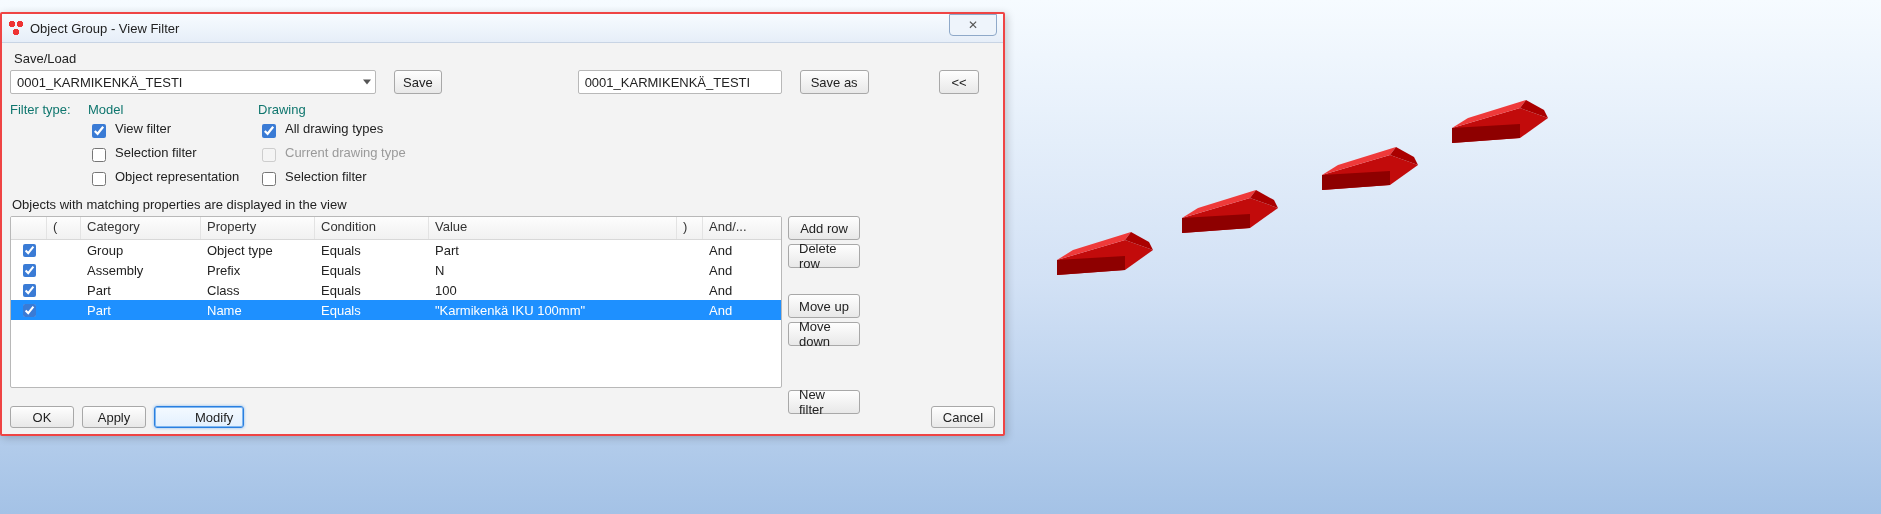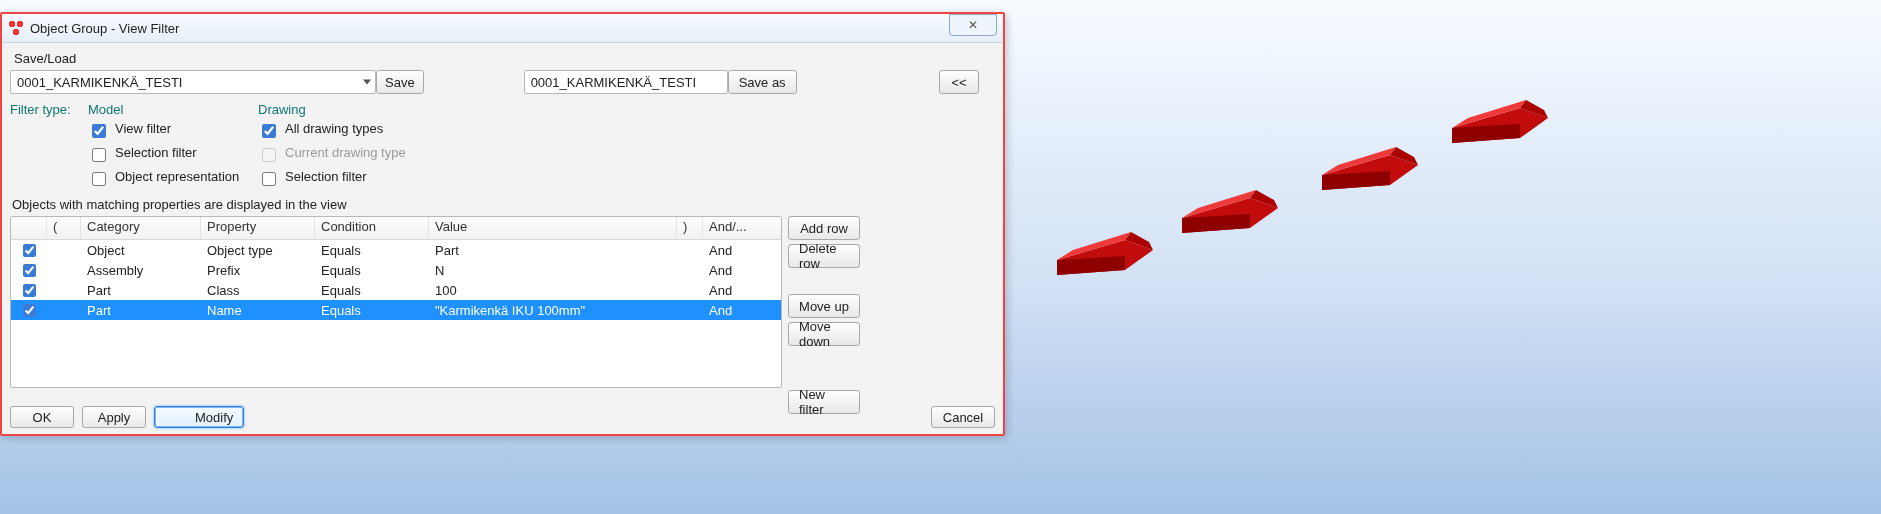--- a/index.html
+++ b/index.html
@@ -60,21 +60,21 @@
 
   .inner {
     padding: 8px 24px 0 8px;
   }
 
   
   .saveload-label { margin: 0 0 4px 4px; }
   .row1 {
     display: flex;
     align-items: center;
-    gap: 0;
+    gap: 18px;
     margin-bottom: 8px;
   }
   .combo {
     position: relative;
     width: 340px; height: 22px;
     background: #fff;
     border: 1px solid #b8b8b8;
     border-radius: 2px;
     display:flex; align-items:center;
     padding: 0 18px 0 6px;
@@ -312,21 +312,21 @@
           <div>Value</div>
           <div>)</div>
           <div>And/...</div>
         </div>
         <div class="tbody" id="tbody">
             <div class="trow">
               <div class="chk">
                 <input type="checkbox" checked="" style="">
               </div>
               <div></div>
-              <div>Object</div>
+              <div>Group</div>
               <div>Object type</div>
               <div>Equals</div>
               <div>Part</div>
               <div></div>
               <div>And</div>
             </div>
             <div class="trow">
               <div class="chk">
                 <input type="checkbox" checked="" style="">
               </div>

